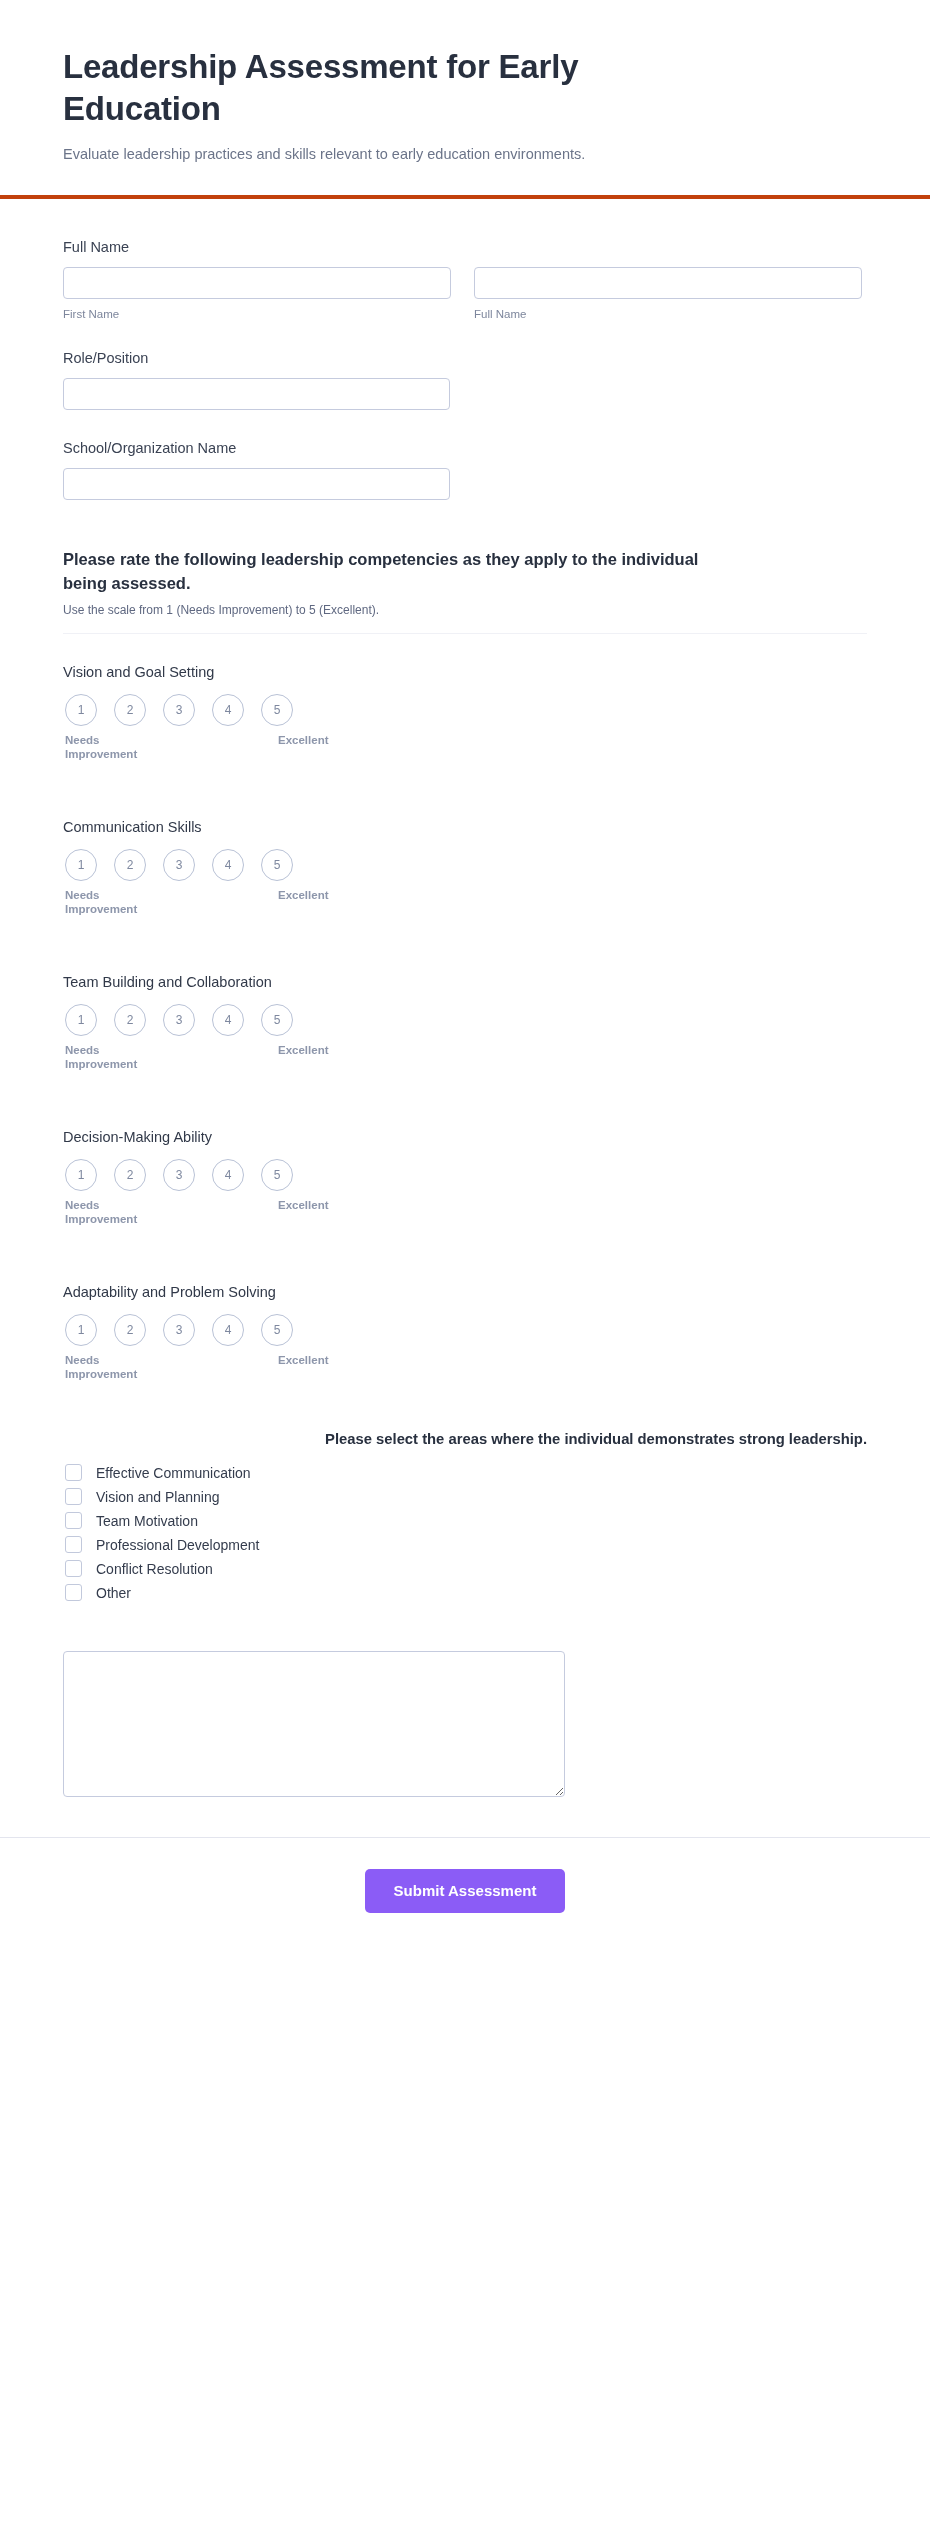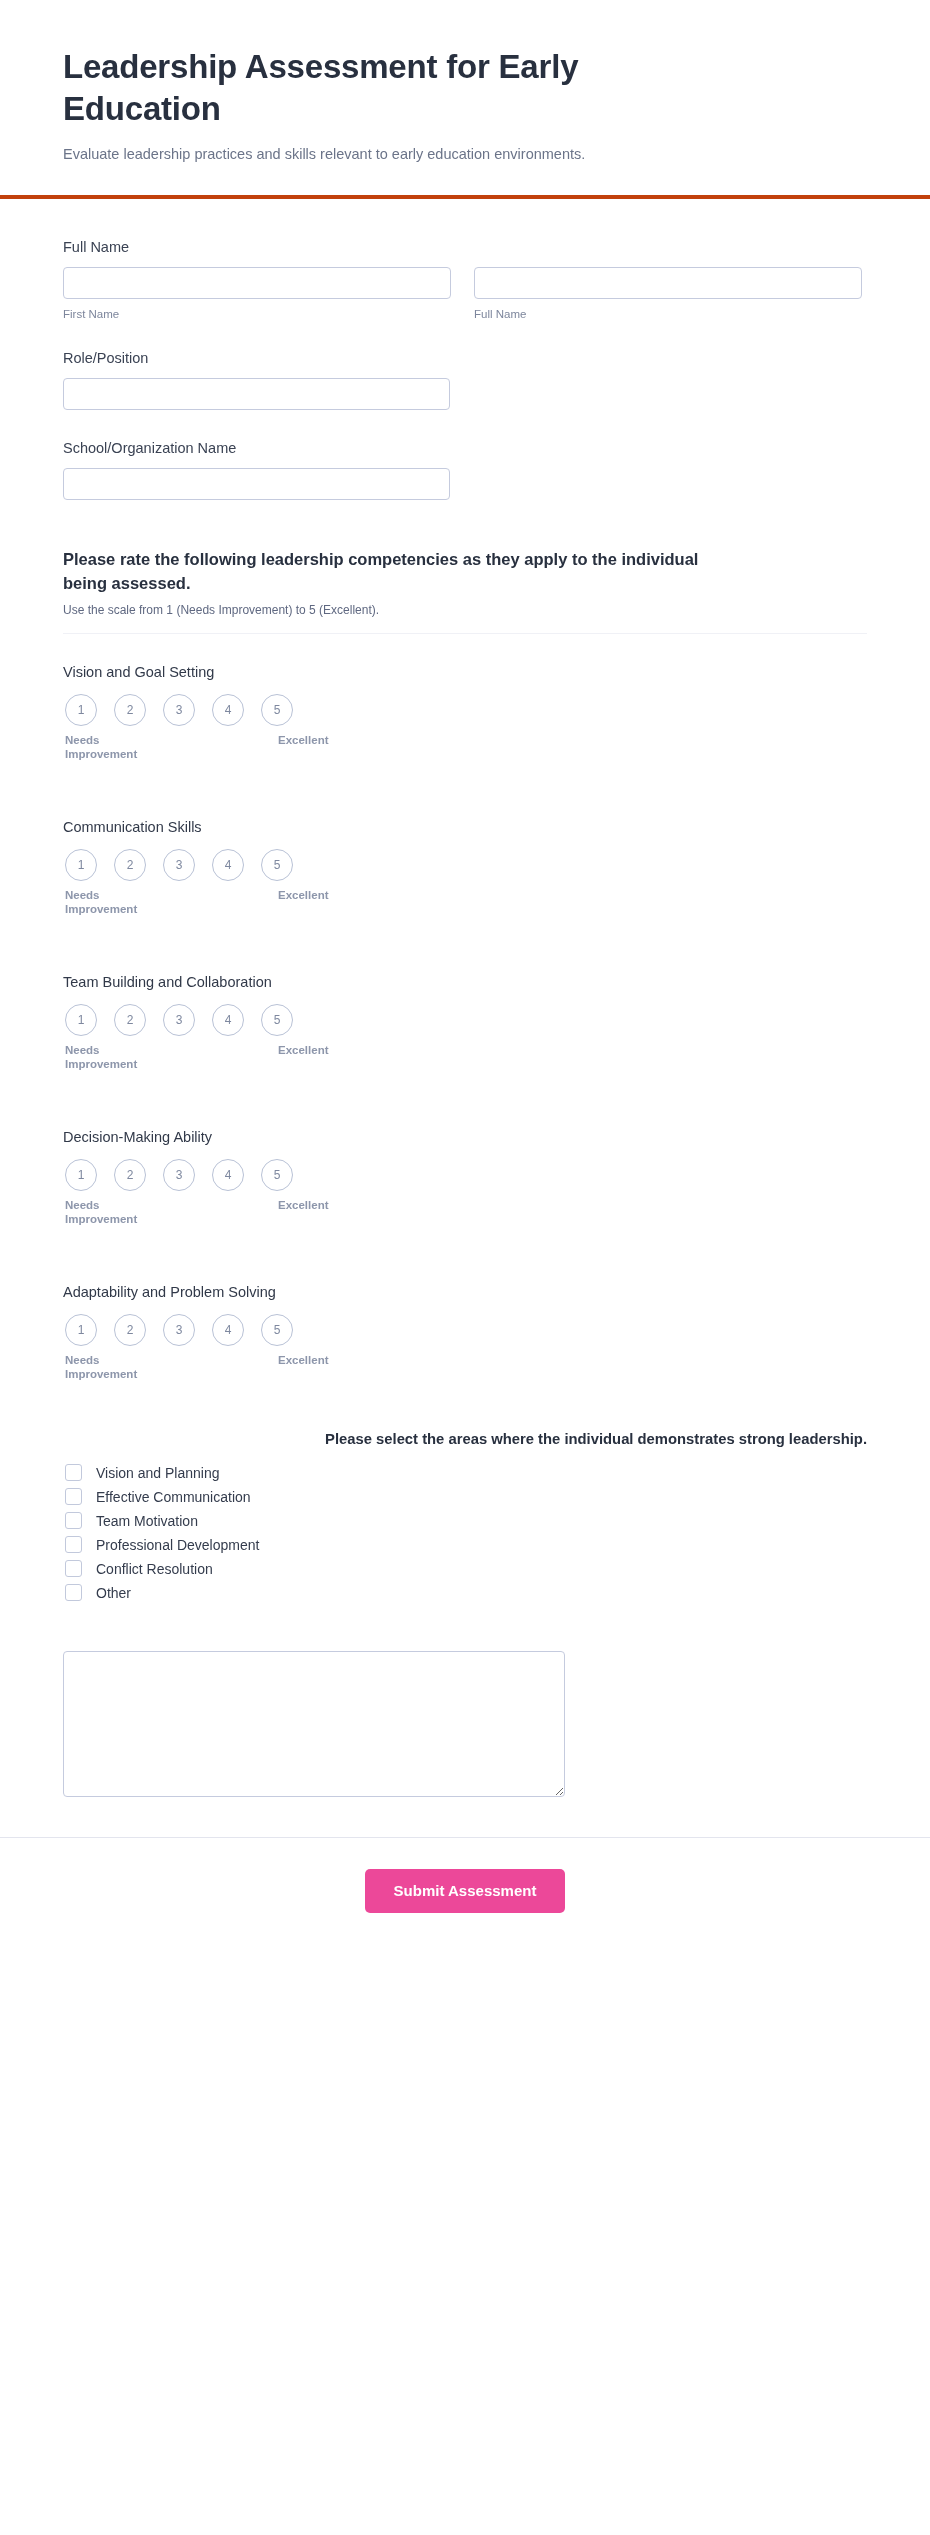--- a/index.html
+++ b/index.html
@@ -235,21 +235,21 @@
   }
 
   
   .form-footer {
     border-top: 1px solid #e3e5ee;
     padding: 31px 0 40px 0;
     text-align: center;
   }
   .submit-button {
     display: inline-block;
-    background: #ec4899;
+    background: #8b5cf6;
     color: #ffffff;
     border: none;
     border-radius: 5px;
     font-family: "Liberation Sans", sans-serif;
     font-size: 15px;
     font-weight: bold;
     padding: 13px 29px;
     cursor: pointer;
     line-height: 1.2;
   }
@@ -372,25 +372,25 @@
         </div>
       </div>
 
     </div>
 
     <div class="checkbox-section">
       <div class="checkbox-heading">Please select the areas where the individual demonstrates strong leadership.</div>
 
       <div class="checkbox-row">
         <span class="checkbox-box"></span>
+        <span class="checkbox-text">Effective Communication</span>
+      </div>
+      <div class="checkbox-row">
+        <span class="checkbox-box"></span>
         <span class="checkbox-text">Vision and Planning</span>
-      </div>
-      <div class="checkbox-row">
-        <span class="checkbox-box"></span>
-        <span class="checkbox-text">Effective Communication</span>
       </div>
       <div class="checkbox-row">
         <span class="checkbox-box"></span>
         <span class="checkbox-text">Team Motivation</span>
       </div>
       <div class="checkbox-row">
         <span class="checkbox-box"></span>
         <span class="checkbox-text">Professional Development</span>
       </div>
       <div class="checkbox-row">

